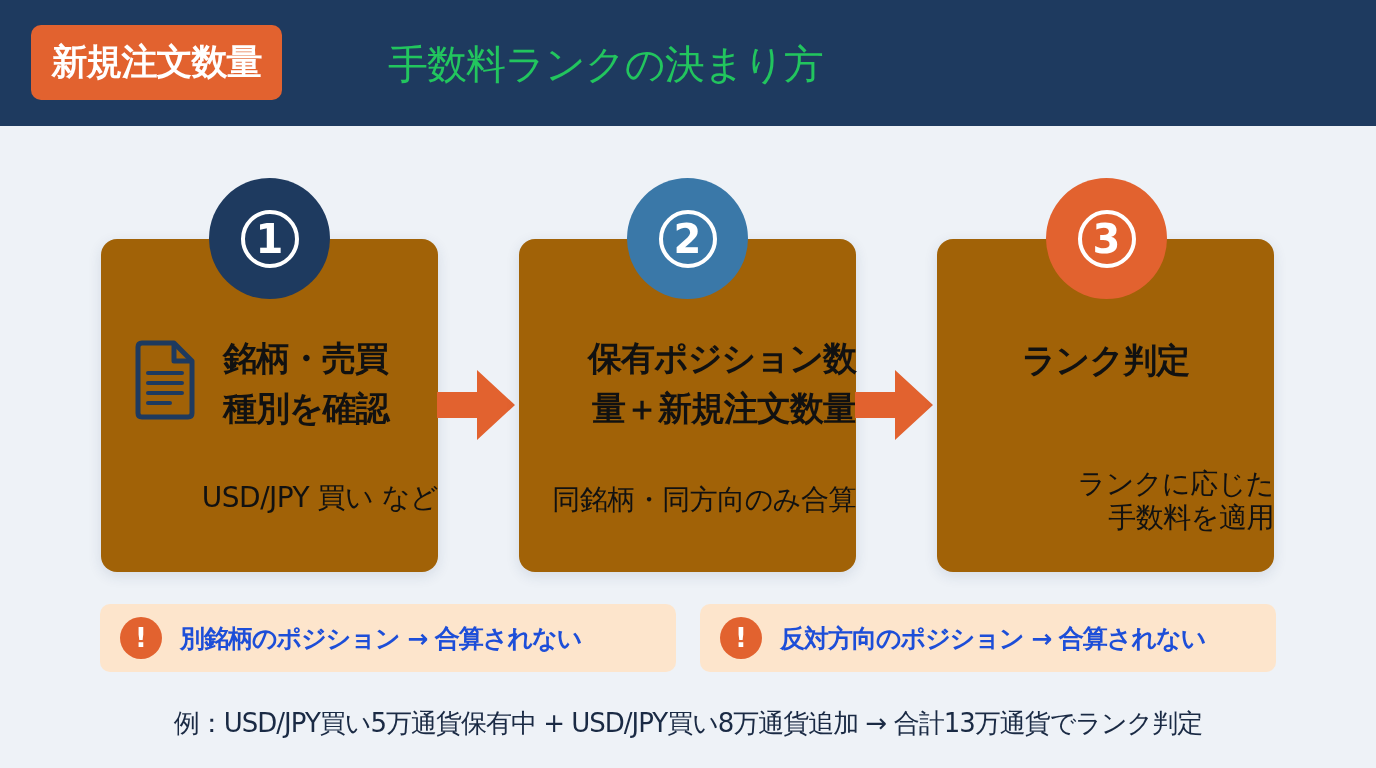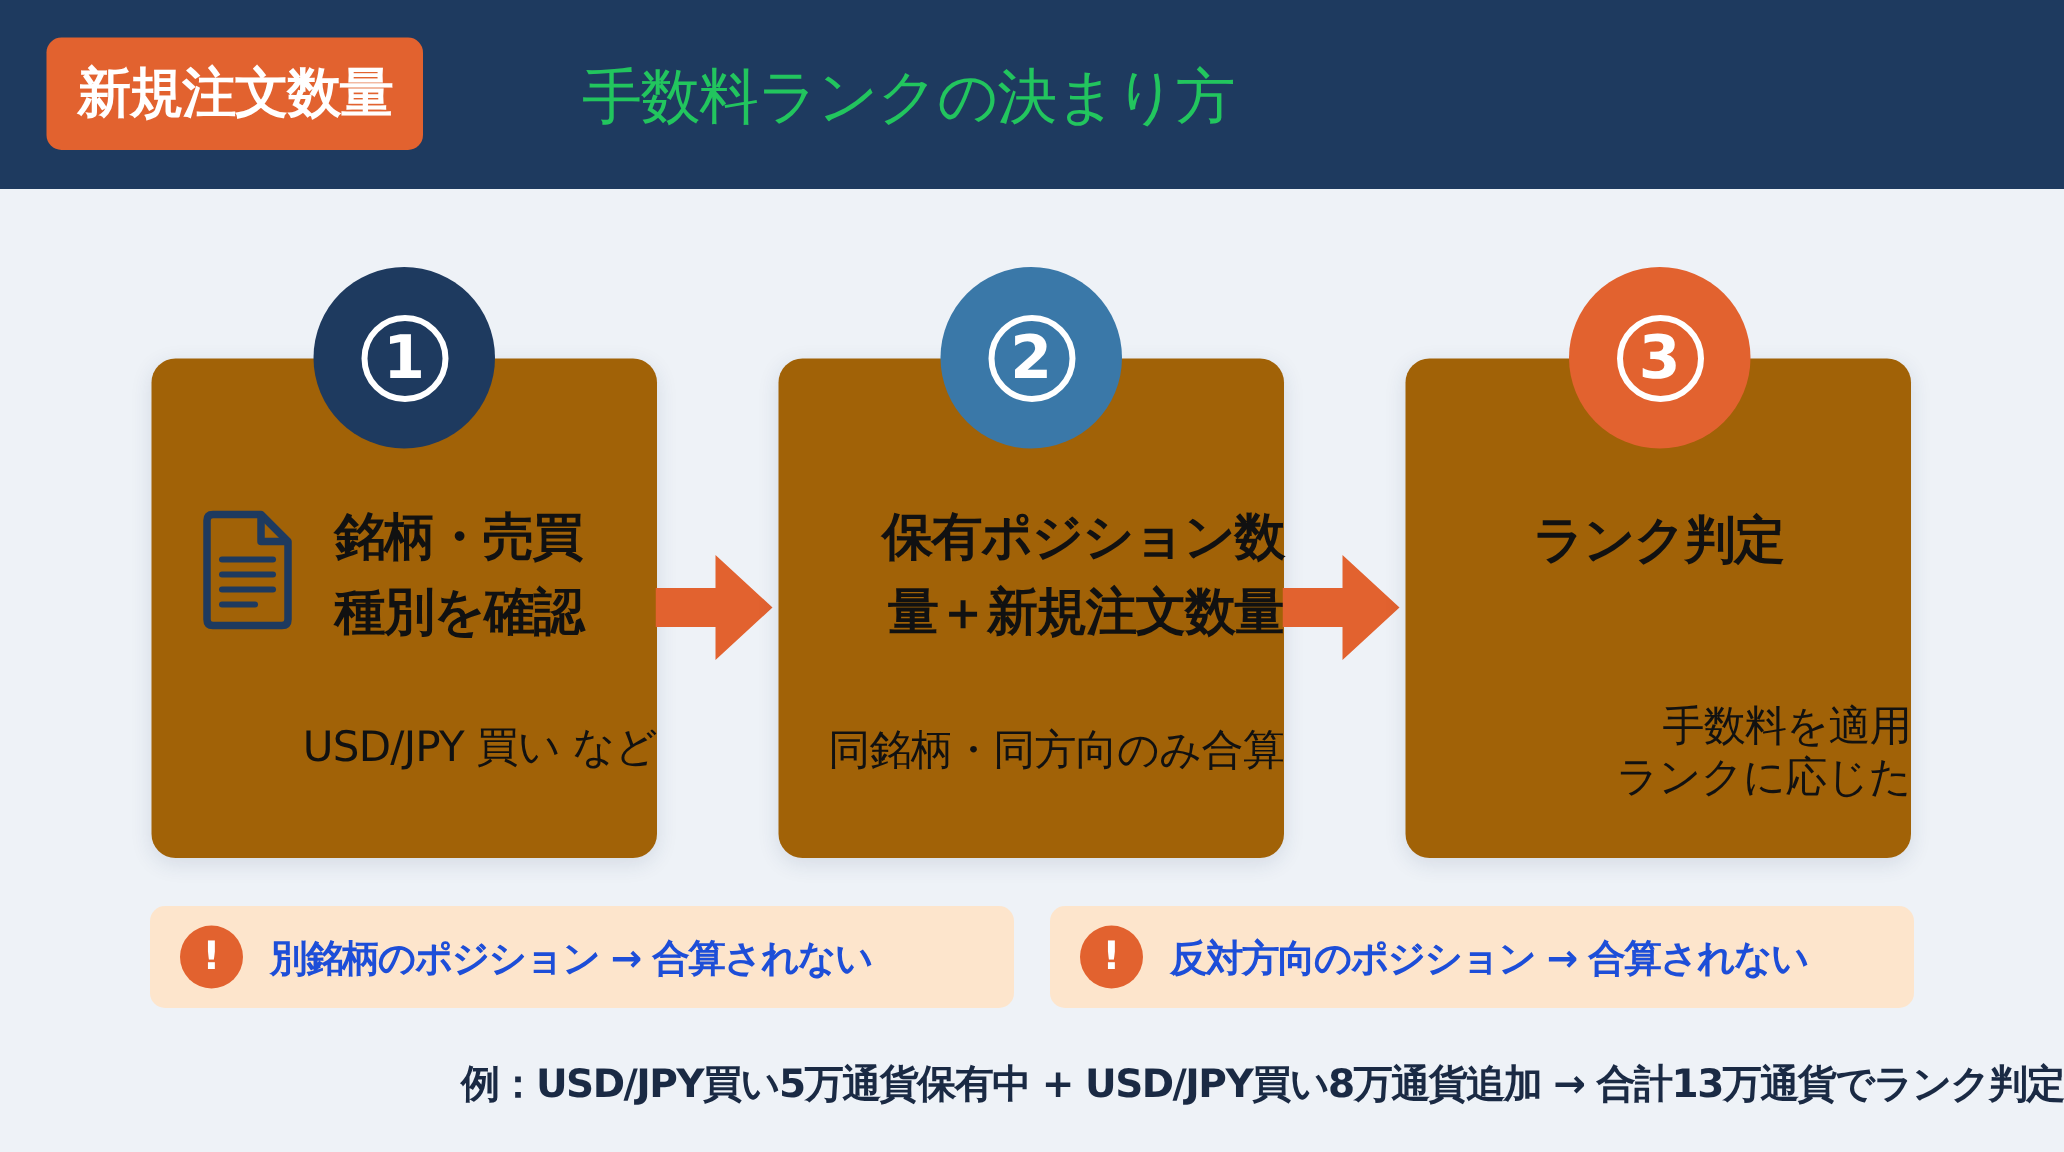--- a/index.html
+++ b/index.html
@@ -68,21 +68,21 @@
     .warn2 { left: 700px; width: 576px; }
     .warn-icon {
       width: 42px; height: 42px; border-radius: 50%; background: #e2622f;
       color: #ffffff; font-weight: bold; font-size: 26px;
       display: flex; align-items: center; justify-content: center;
       margin-left: 20px; margin-right: 18px; flex-shrink: 0;
     }
     .warn-text { font-size: 25px; font-weight: bold; color: #1d4ed8; letter-spacing: -1px; }
     .example {
       position: absolute; left: 0; width: 1376px; top: 700px; height: 46px;
-      text-align: right; font-size: 26px; font-weight: bold; color: #1a2a44;
+      text-align: center; font-size: 26px; font-weight: normal; color: #1a2a44;
       letter-spacing: -1px; line-height: 46px;
     }
   </style>
 </head>
 <body>
 
 <div class="header">
   <div class="badge">新規注文数量</div>
   <div class="title">手数料ランクの決まり方</div>
 </div>
@@ -123,22 +123,22 @@
 
 <svg class="arrow arr2" viewBox="0 0 80 70">
   <polygon points="0,22 40,22 40,0 78,35 40,70 40,48 0,48" fill="#e2622f"></polygon>
 </svg>
 
 <div class="card card3">
   <div class="card-title" style="left:0; width:337px; top:96px;">
     <div>ランク判定</div>
   </div>
   <div class="card-sub" style="top:228px;">
+    <div>ランクに応じた</div>
     <div>手数料を適用</div>
-    <div>ランクに応じた</div>
   </div>
 </div>
 <div class="num-circle nc3">
   <div class="ring">3</div>
 </div>
 
 <div class="warn warn1">
   <div class="warn-icon">!</div>
   <div class="warn-text">別銘柄のポジション → 合算されない</div>
 </div>

